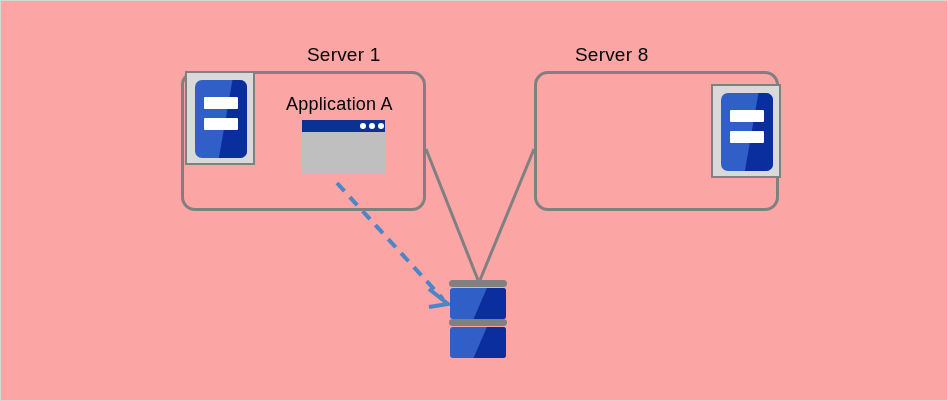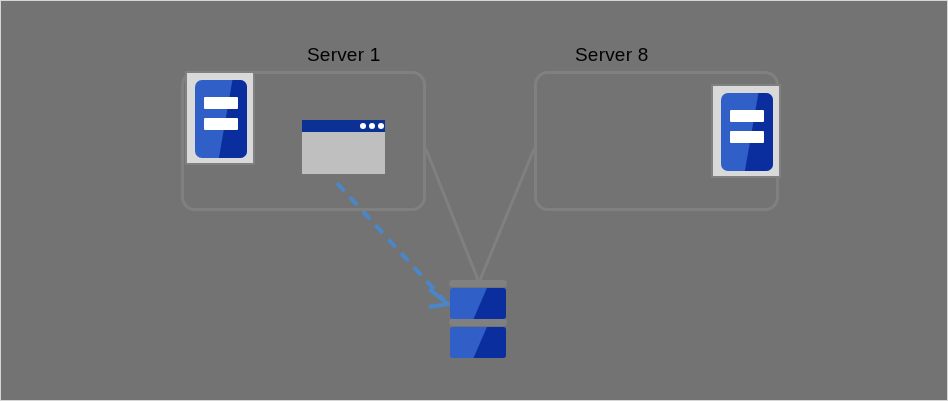--- a/index.html
+++ b/index.html
@@ -4,21 +4,21 @@
 <style>
   html, body {
     margin: 0;
     padding: 0;
     background: #ffffff;
   }
   #canvas {
     position: relative;
     width: 948px;
     height: 401px;
-    background: #737373;
+    background: #fca5a5;
     border: 1px solid #d6d6d6;
     box-sizing: border-box;
     font-family: "Liberation Sans", sans-serif;
     overflow: hidden;
   }
   #vector-layer {
     position: absolute;
     left: 0;
     top: 0;
     width: 948px;
@@ -179,20 +179,21 @@
   <div class="label" id="server1-title">Server 1</div>
 
   <div class="server-icon" id="server1-icon">
     <div class="server-icon-card">
       <div class="server-icon-shade"></div>
       <div class="server-icon-bar b1"></div>
       <div class="server-icon-bar b2"></div>
     </div>
   </div>
 
+  <div class="label" id="app-title">Application A</div>
   <div id="app-window">
     <div id="app-window-titlebar">
       <span class="app-dot d1"></span>
       <span class="app-dot d2"></span>
       <span class="app-dot d3"></span>
     </div>
     <div id="app-window-body"></div>
   </div>
 
   <div class="server-box" id="server2-box"></div>

